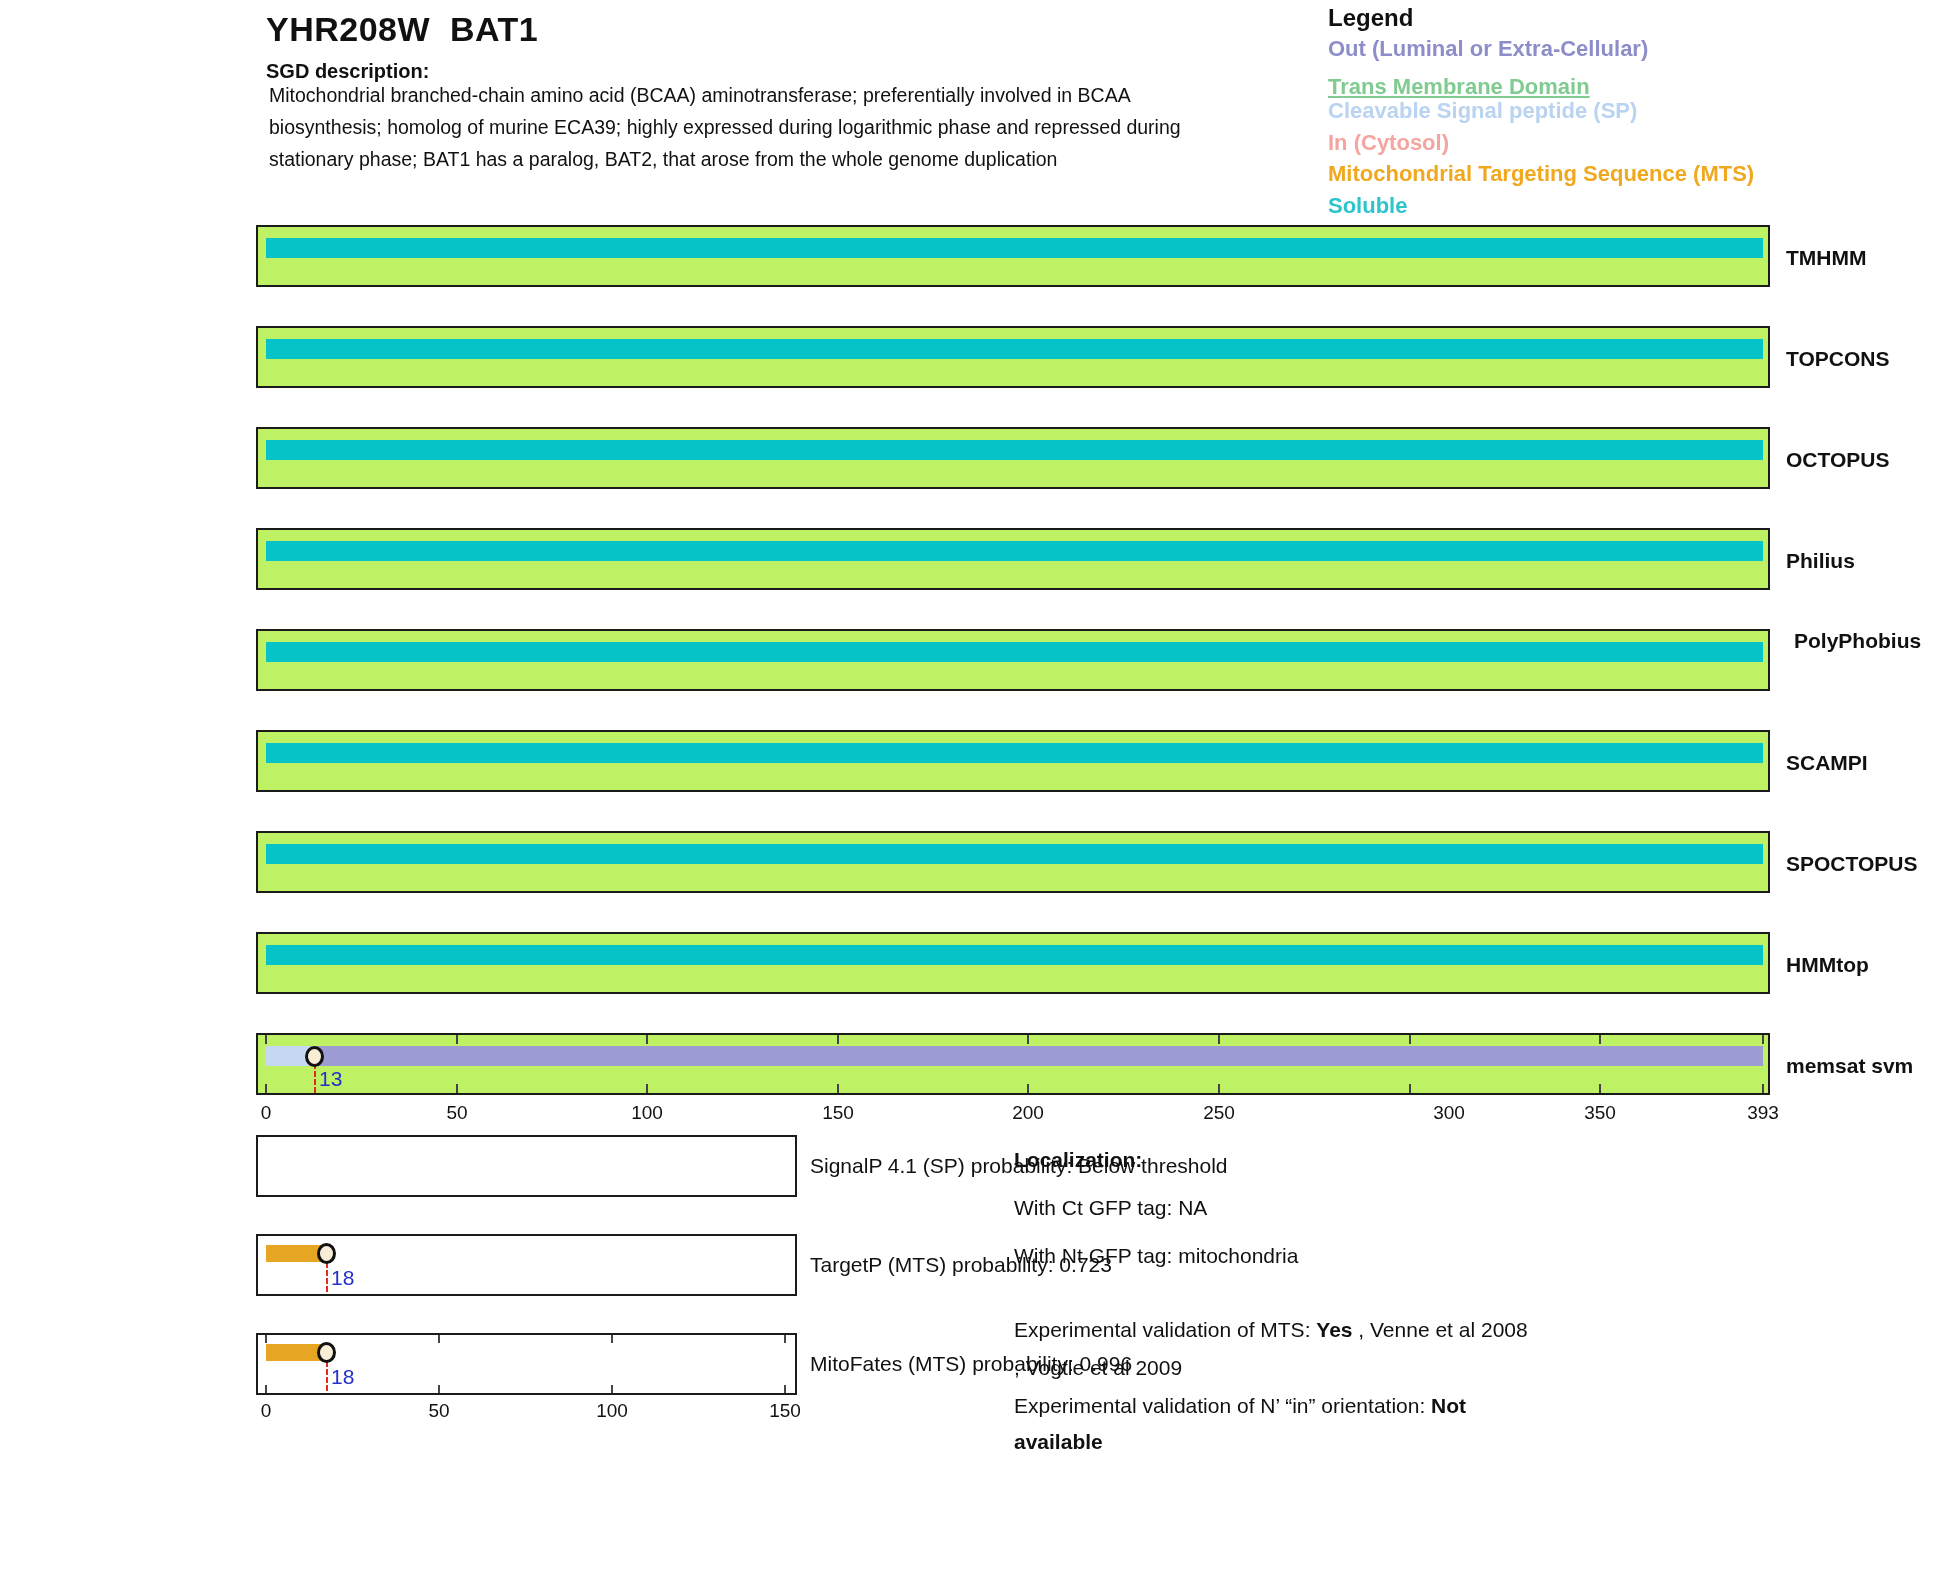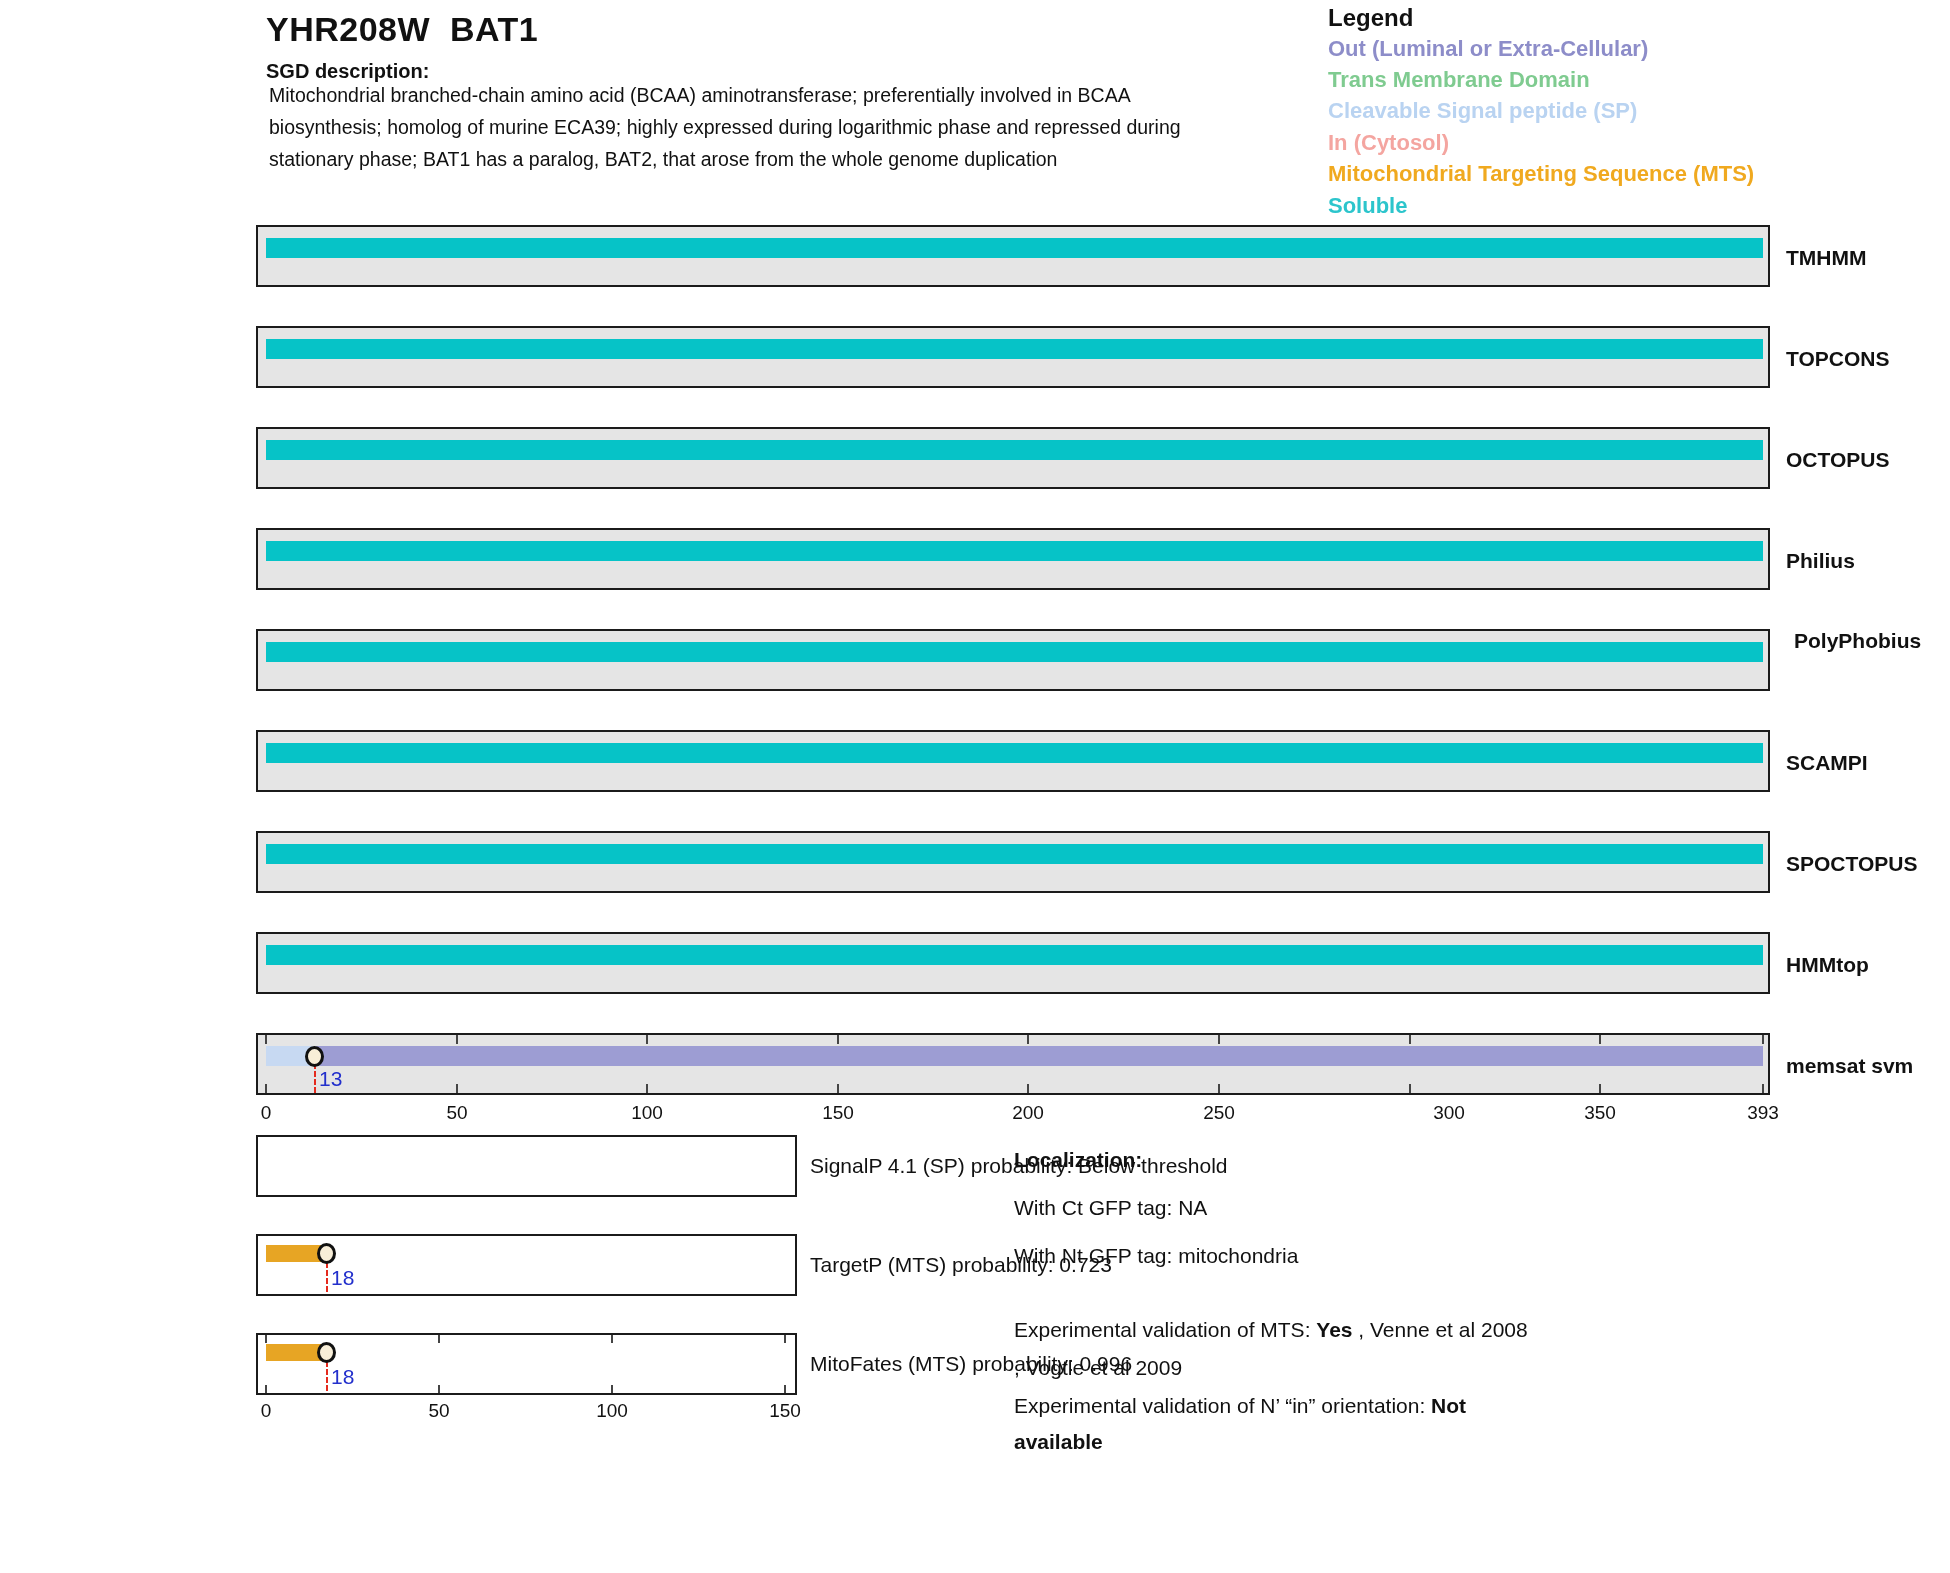--- a/index.html
+++ b/index.html
@@ -22,21 +22,21 @@
   .legend-item{left:1328px;font-size:22px;font-weight:bold;white-space:pre;}
   .lg-0{color:#8d8dc9;}
   .lg-1{color:#7fcb90;}
   .lg-2{color:#b9d3f1;}
   .lg-3{color:#f4a5a0;}
   .lg-4{color:#f0a91f;}
   .lg-5{color:#2cc5cc;}
   
   .track-box{
     left:256px;width:1510px;height:58px;
-    border:2px solid #1b1b1b;background:#e5e5e5;
+    border:2px solid #1b1b1b;background:#bef264;
   }
   .track-bar{
     position:absolute;left:8px;top:11px;width:1497px;height:20px;
     background:#06c3c7;
   }
   .seg{position:absolute;top:0;height:100%;}
   .track-label{left:1786px;font-size:21px;font-weight:bold;white-space:pre;}
   
   .tickstrip{
     position:absolute;left:7px;width:1338px;height:9px;
@@ -73,21 +73,21 @@
 <div id="canvas">
 
   <div class="abs title">YHR208W  BAT1</div>
   <div class="abs sgd-label">SGD description:</div>
   <div class="abs desc-line" style="top:84px;">Mitochondrial branched-chain amino acid (BCAA) aminotransferase; preferentially involved in BCAA</div>
   <div class="abs desc-line" style="top:116px;">biosynthesis; homolog of murine ECA39; highly expressed during logarithmic phase and repressed during</div>
   <div class="abs desc-line" style="top:148px;">stationary phase; BAT1 has a paralog, BAT2, that arose from the whole genome duplication</div>
 
   <div class="abs legend-title">Legend</div>
   <div class="abs legend-item lg-0" style="top:36px;">Out (Luminal or Extra-Cellular)</div>
-  <div class="abs legend-item lg-1" style="top:67px;">Trans Membrane Domain</div>
+  <div class="abs legend-item lg-1" style="top:74px;text-decoration:underline;">Trans Membrane Domain</div>
   <div class="abs legend-item lg-2" style="top:98px;">Cleavable Signal peptide (SP)</div>
   <div class="abs legend-item lg-3" style="top:130px;">In (Cytosol)</div>
   <div class="abs legend-item lg-4" style="top:161px;">Mitochondrial Targeting Sequence (MTS)</div>
   <div class="abs legend-item lg-5" style="top:193px;">Soluble</div>
 
   <div class="abs track-box" style="top:225px;">
       <div class="track-bar"></div>
     </div>
   <div class="abs track-label" style="top:246px;">TMHMM</div>
 

